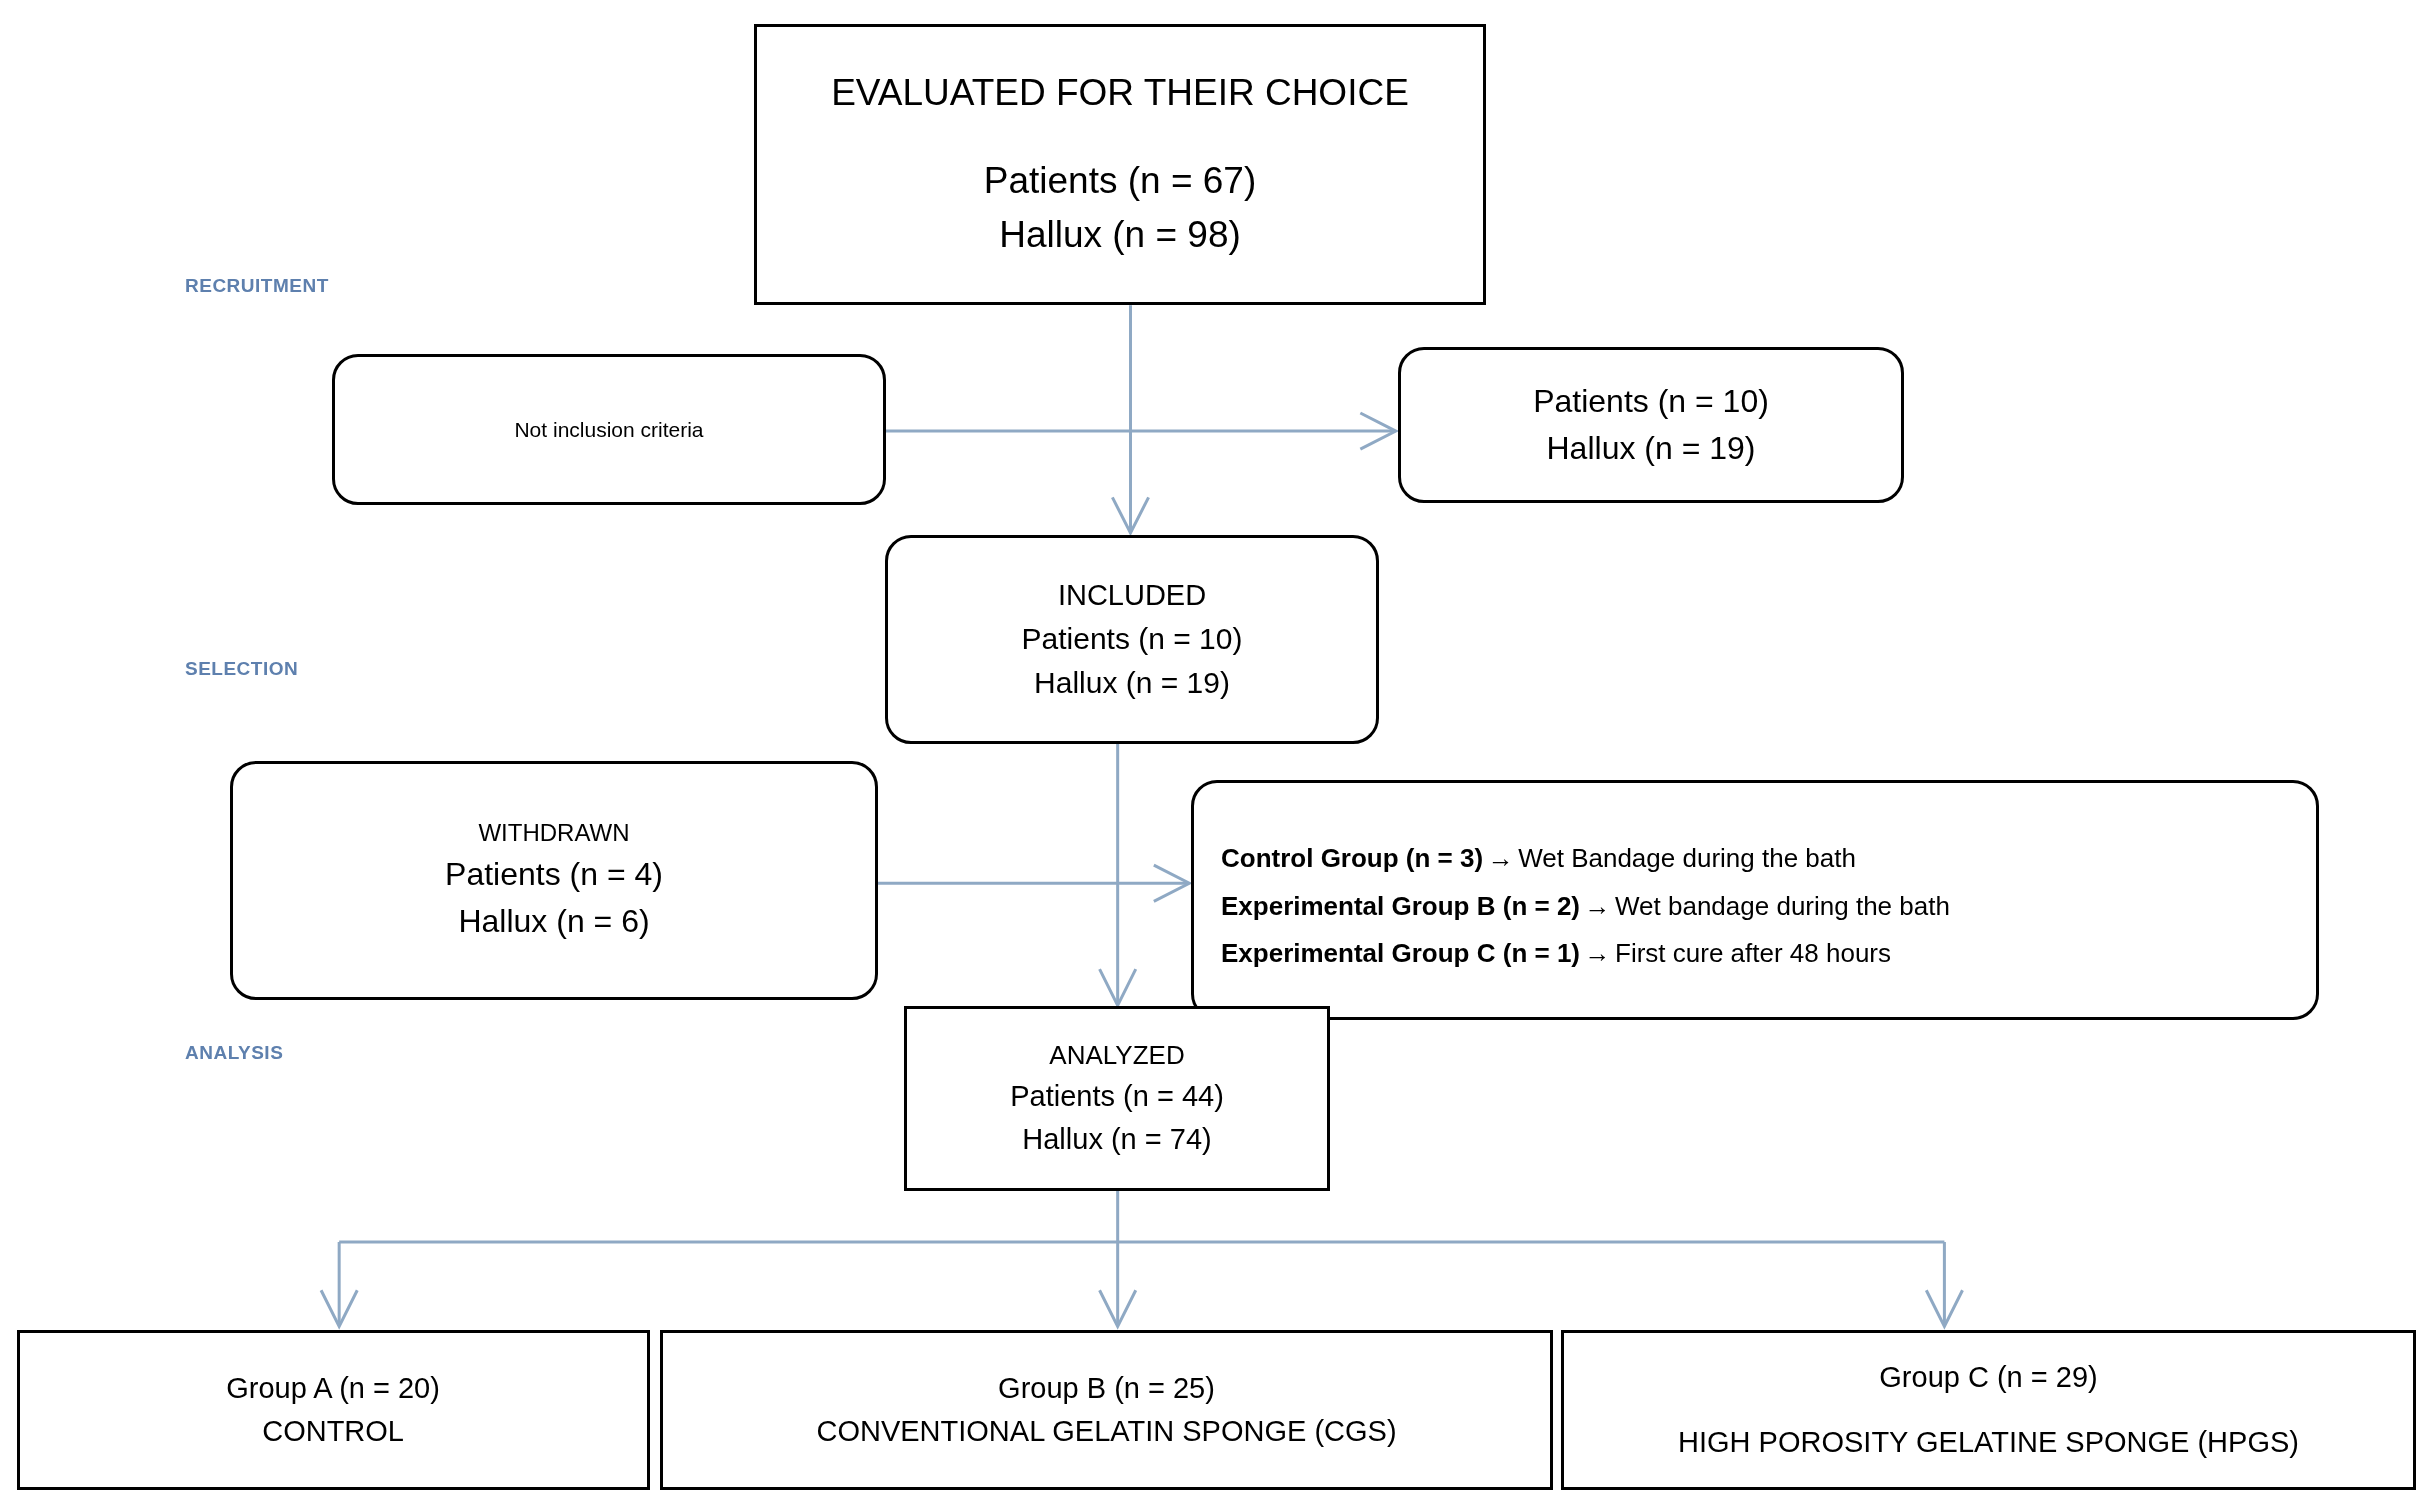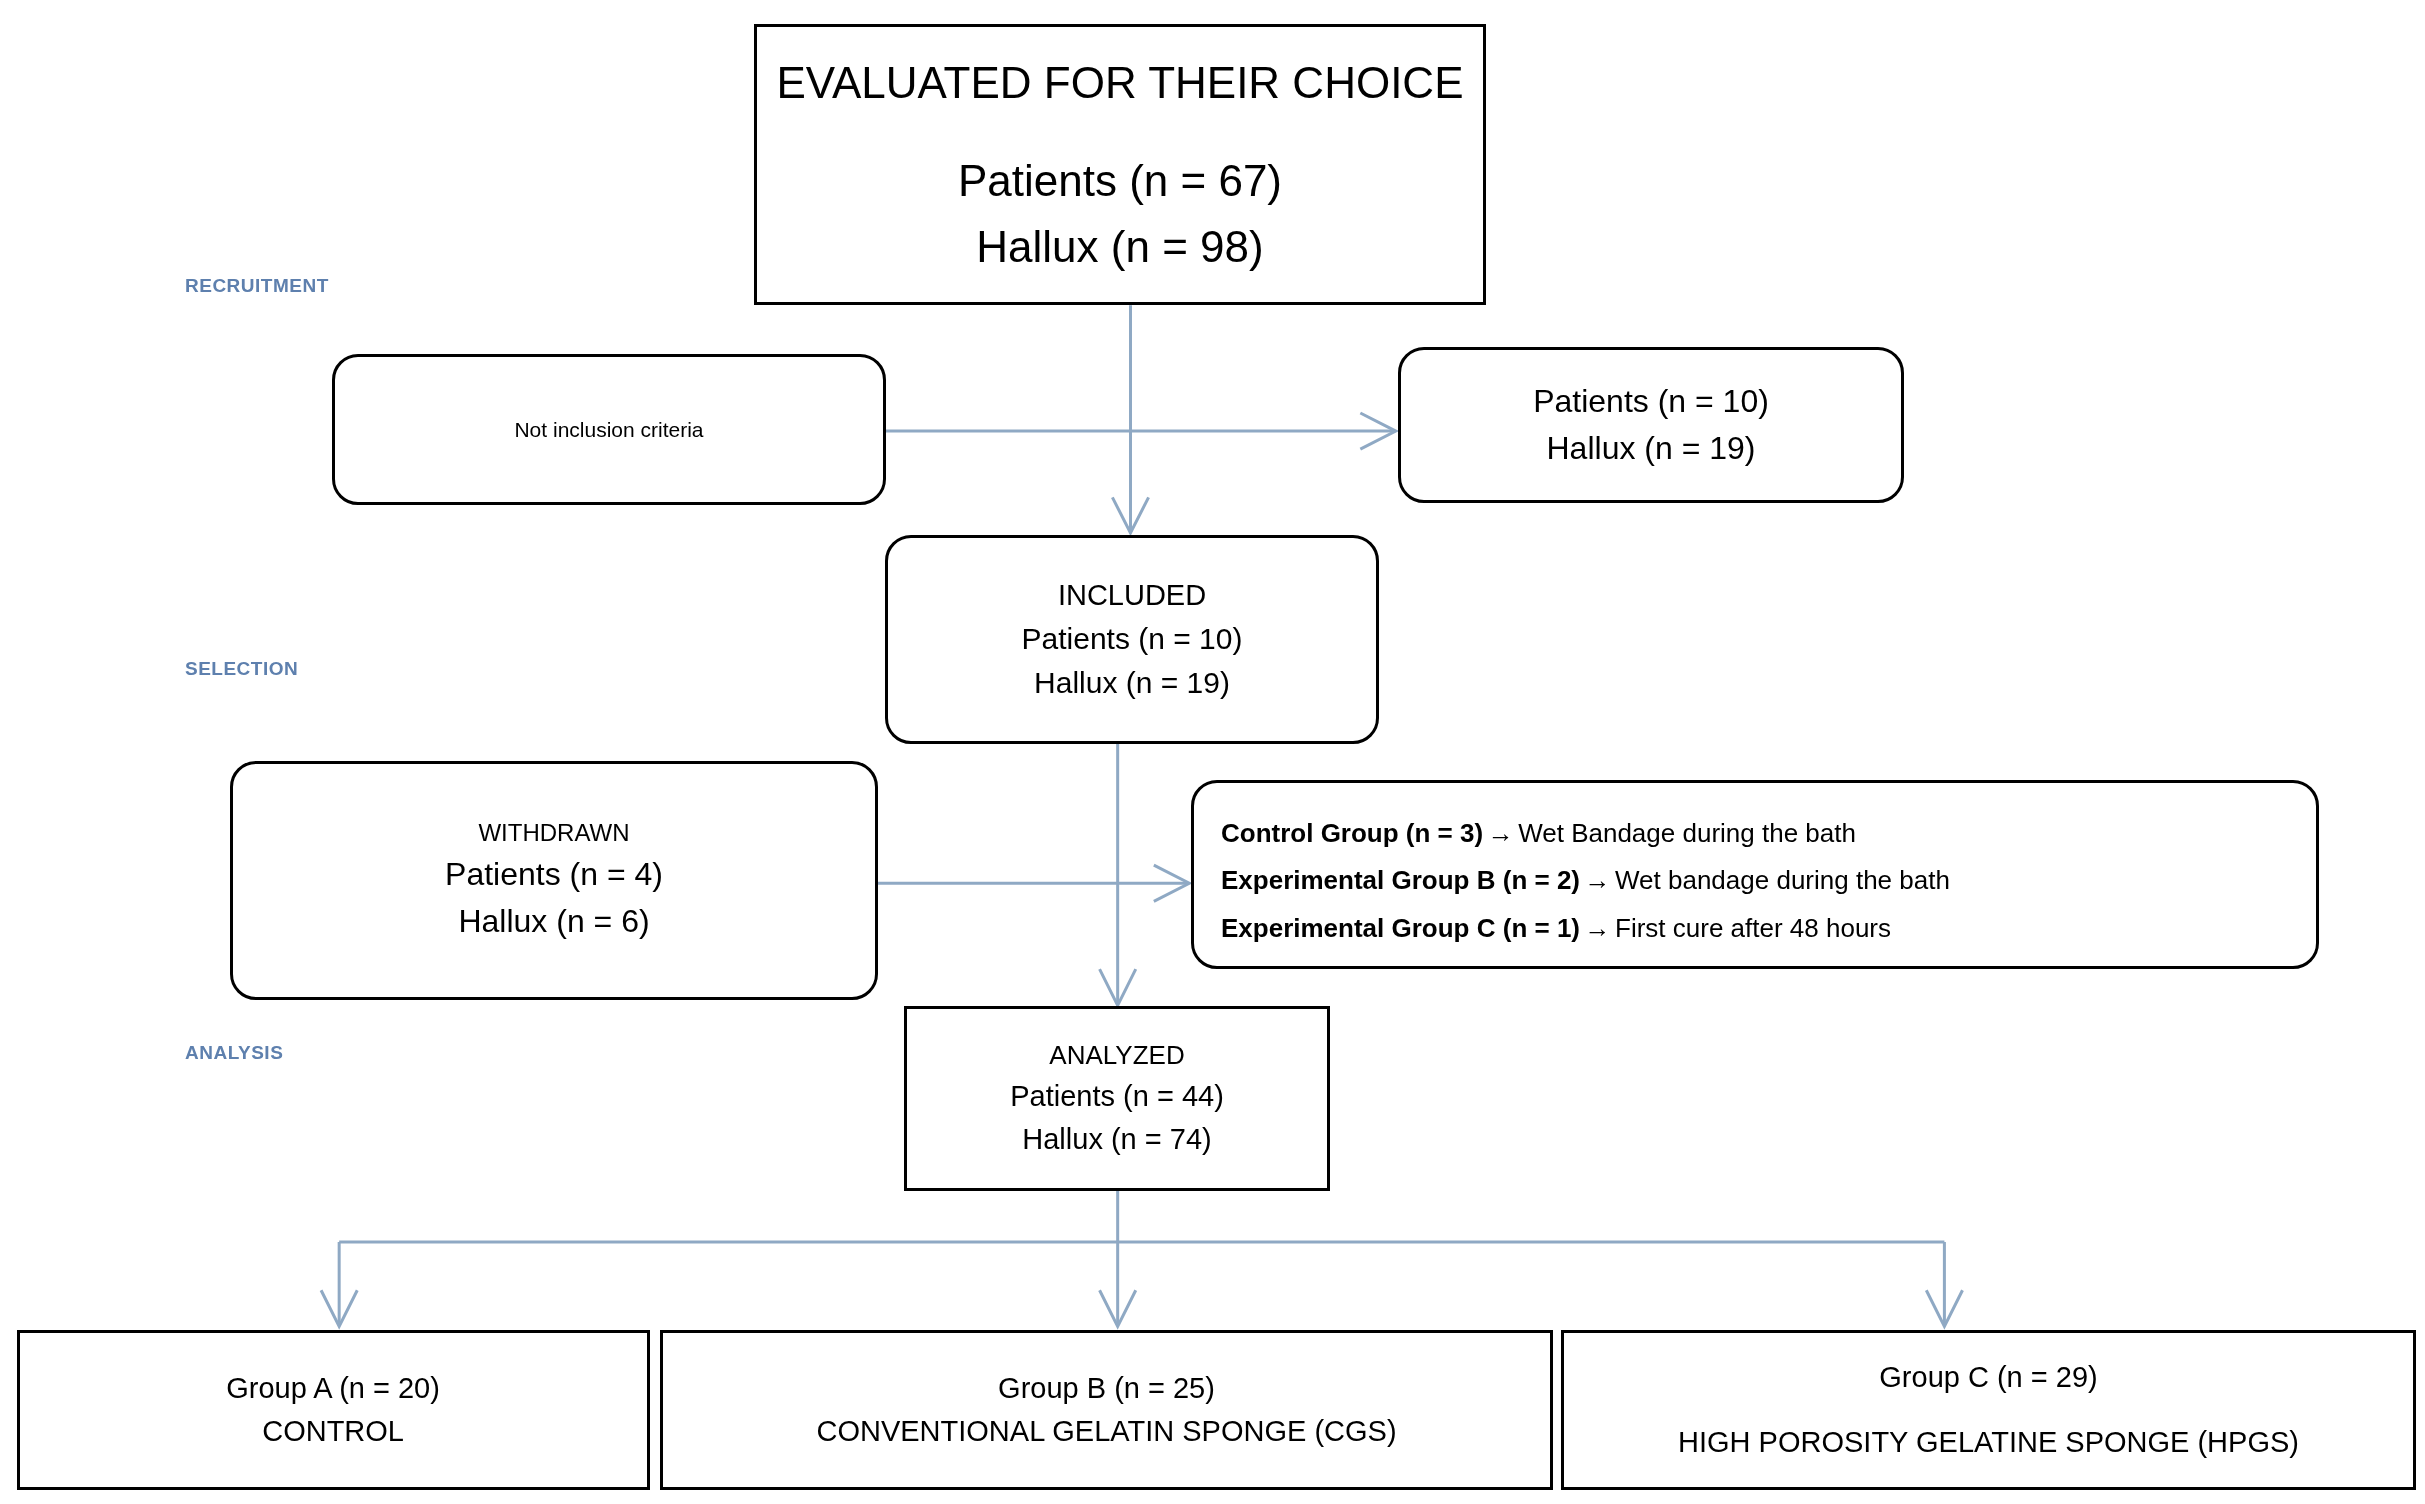--- a/index.html
+++ b/index.html
@@ -60,21 +60,21 @@
     white-space: nowrap;
     z-index: 4;
   }
 
   
   #node-evaluated {
     left: 754px; top: 24px; width: 732px; height: 281px;
     font-size: 32px;
   }
   #node-evaluated .title { margin-bottom: 33px; font-size: 33px; }
-  #node-evaluated .ln { font-size: 44px; }
+  #node-evaluated .ln { font-size: 37px; }
 
   #node-not-inclusion {
     left: 332px; top: 354px; width: 554px; height: 151px;
     font-size: 21px;
   }
 
   #node-excluded {
     left: 1398px; top: 347px; width: 506px; height: 156px;
     font-size: 32px;
   }
@@ -85,21 +85,21 @@
   }
   #node-included .title { font-size: 29px; }
 
   #node-withdrawn {
     left: 230px; top: 761px; width: 648px; height: 239px;
     font-size: 32px;
   }
   #node-withdrawn .title { font-size: 24px; }
 
   #node-groups {
-    left: 1191px; top: 780px; width: 1128px; height: 189px;
+    left: 1191px; top: 780px; width: 1128px; height: 240px;
     align-items: flex-start;
     justify-content: center;
     padding: 12px 0 0 27px;
     font-size: 26px;
     text-align: left;
   }
   #node-groups .grp-line {
     display: block;
     width: 100%;
     text-align: left;

